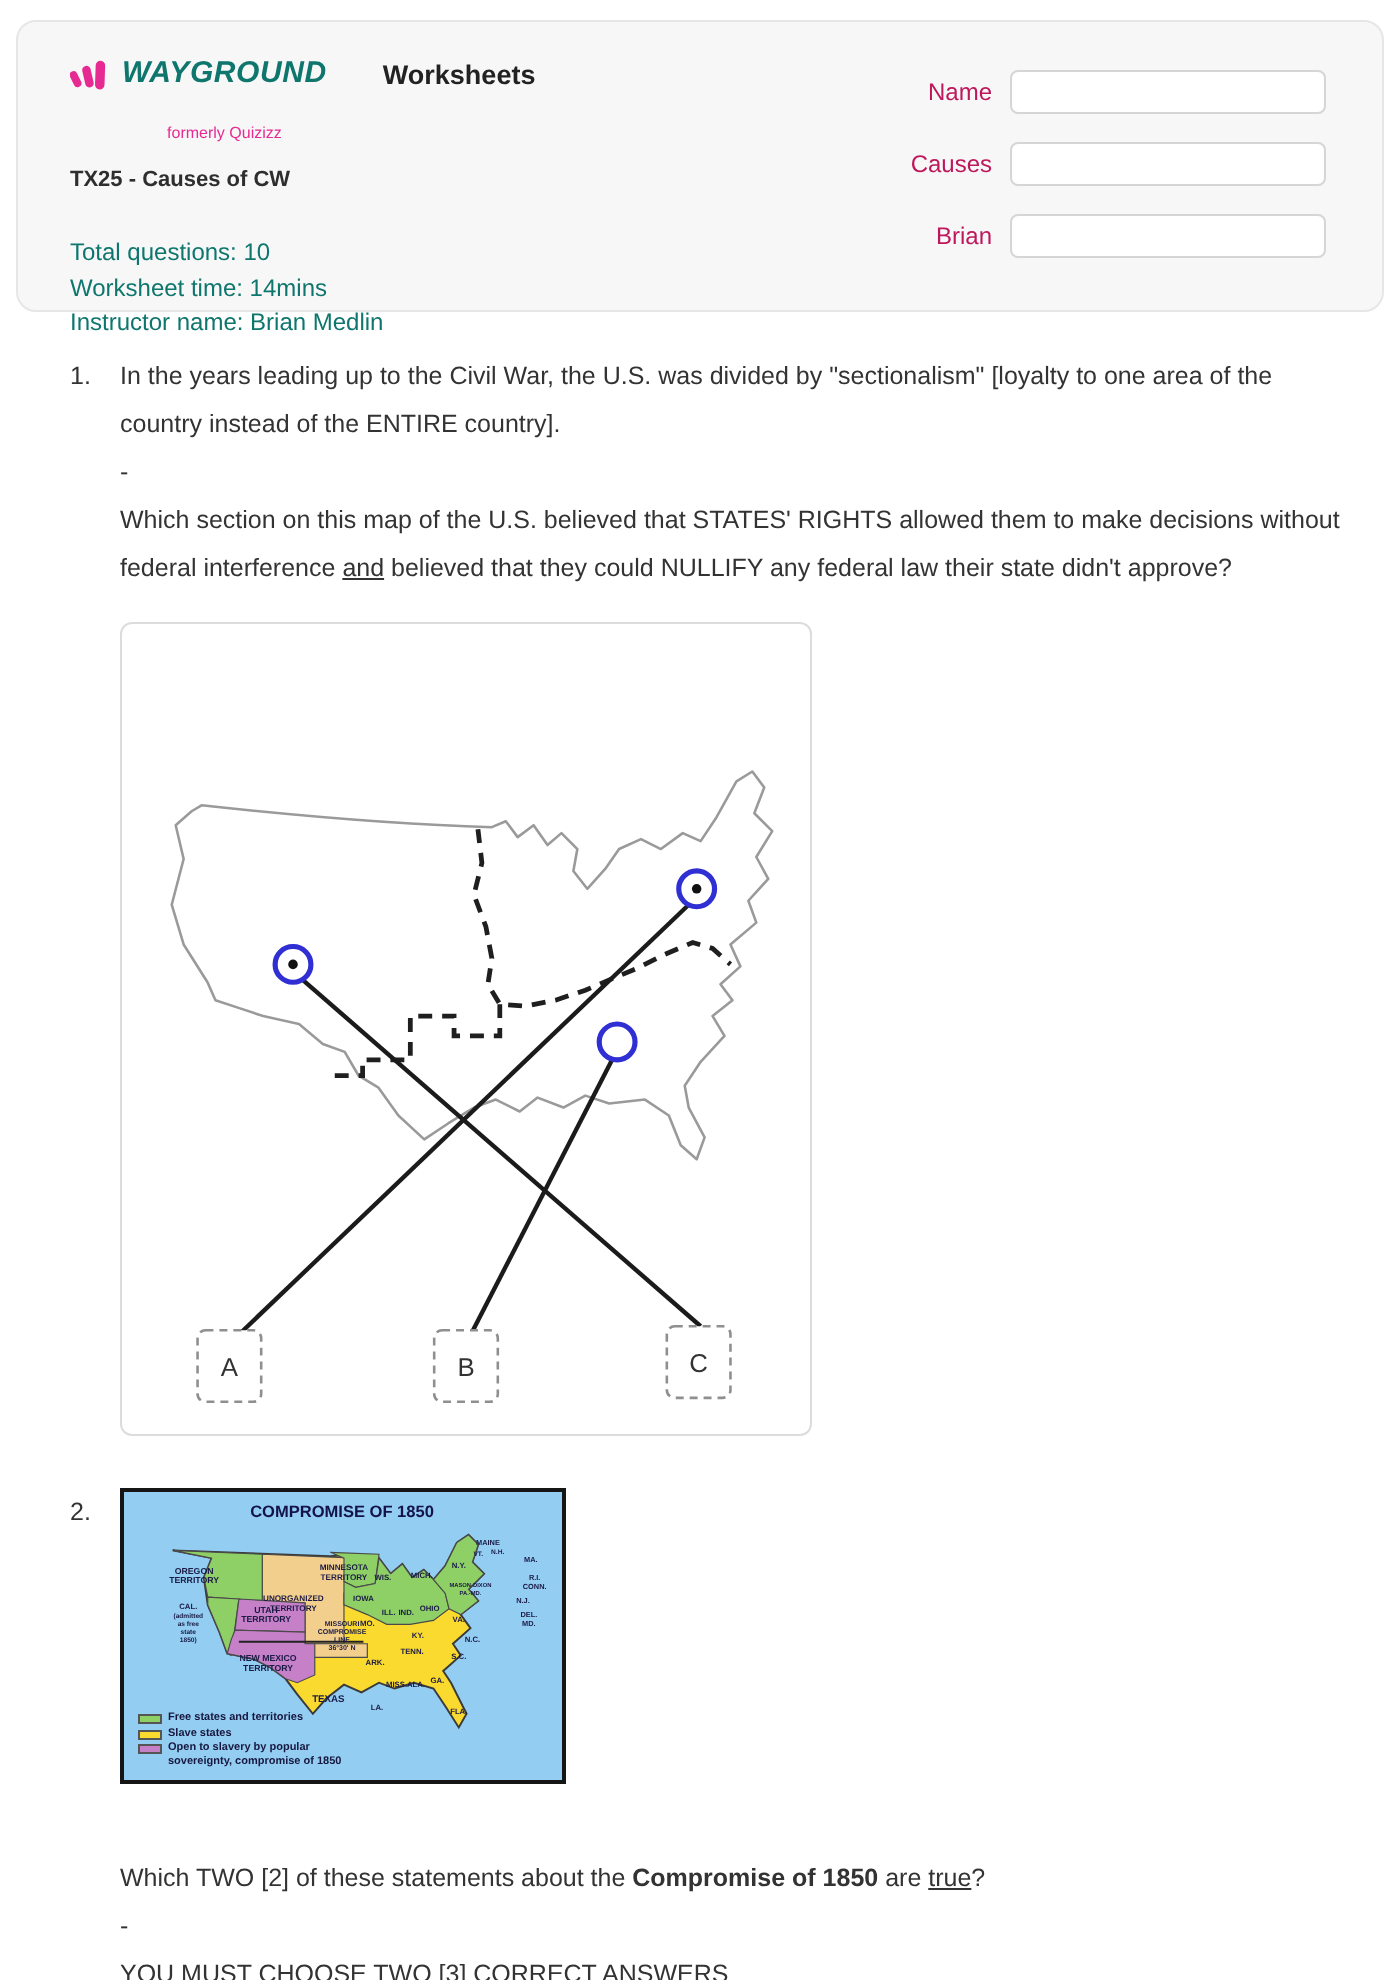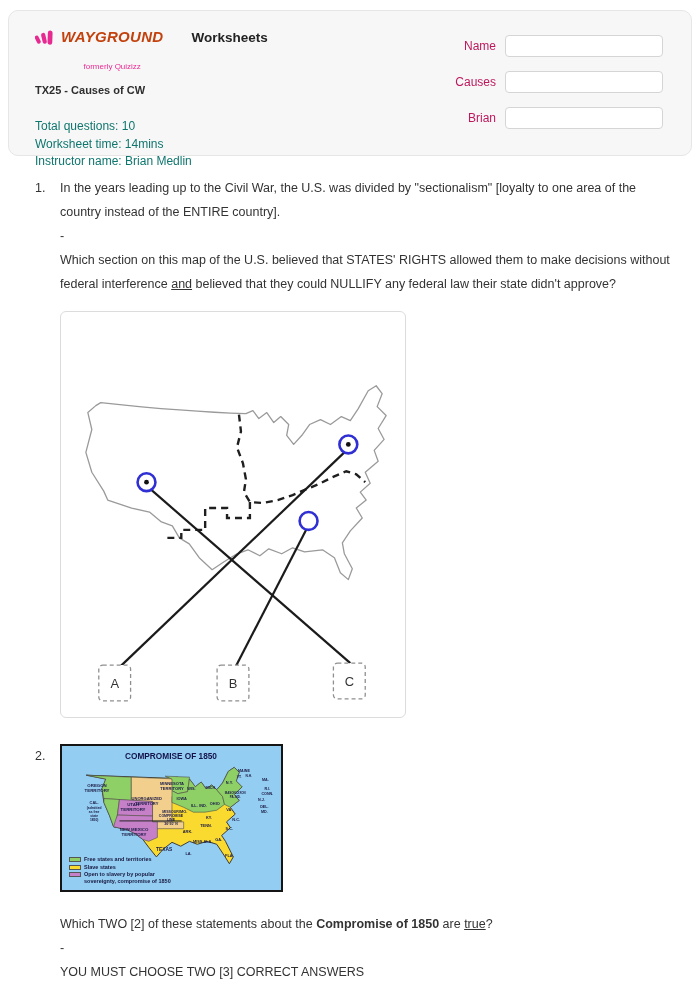--- a/index.html
+++ b/index.html
@@ -14,21 +14,21 @@
   .header-card {
     margin: 10px 8px 0; height: 146px;
     background: #f7f7f7; border: 1px solid #e6e6e6; border-radius: 10px;
     padding: 18px 28px 14px 26px;
     display: flex; justify-content: space-between;
   }
   .brand-row { display: flex; align-items: flex-start; margin-bottom: 13px; }
   .logo { display: flex; align-items: flex-start; gap: 4px; }
   .logo-name {
     font-size: 15px; font-weight: bold; font-style: italic;
-    color: #c2410c; letter-spacing: .3px; line-height: 15px; display: block;
+    color: #0f766e; letter-spacing: .3px; line-height: 15px; display: block;
   }
   .logo-sub { display: block; font-size: 8px; color: #e72a92; text-align: center; margin-top: 18px; }
   .product-name { font-size: 13.5px; font-weight: bold; color: #222; margin-left: 28px; padding-top: 1px; }
   .ws-title { font-size: 11px; font-weight: bold; color: #2e2e2e; margin-bottom: 22px; }
   .ws-meta-line { font-size: 12px; color: #0f766e; line-height: 17.5px; }
 
   .header-fields { display: flex; flex-direction: column; gap: 14px; padding-top: 6px; }
   .field-row { display: flex; align-items: center; justify-content: flex-end; gap: 9px; }
   .field-label { font-size: 12px; color: #be185d; }
   .field-input {
@@ -57,21 +57,21 @@
   .map2-frame {
     position: relative; width: 223px; height: 148px;
     border: 2px solid #151515; background: #93cdf1;
   }
   .map2-frame svg { display: block; }
   .map2-legend { position: absolute; left: 7px; bottom: 5px; width: 108px; }
   .legend-row { display: flex; align-items: flex-start; gap: 3px; margin-bottom: 1px; }
   .legend-swatch { width: 12px; height: 5px; border: 1px solid #555; flex-shrink: 0; margin-top: 1px; }
   .legend-label { font-size: 5.5px; line-height: 6.5px; font-weight: bold; color: #17173f; }
 
-  .prompt { margin-top: 20px; }
+  .prompt { margin-top: 35px; }
 </style>
 </head>
 <body>
 
 <header class="header-card">
   <div class="header-left">
     <div class="brand-row">
       <div class="logo">
         <span>
           <svg width="22" height="18" viewBox="0 0 26 20">

